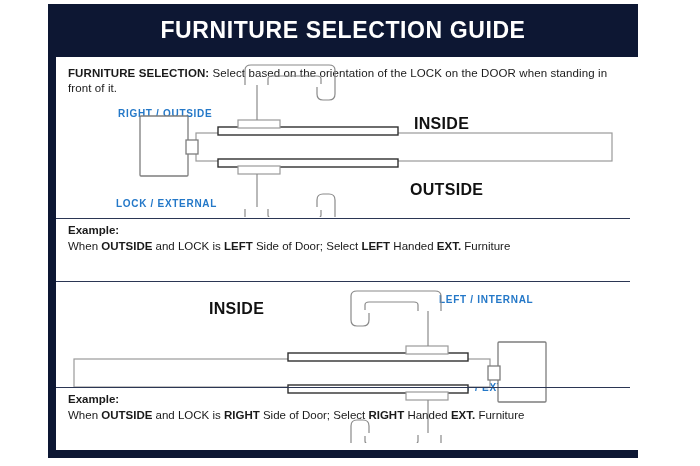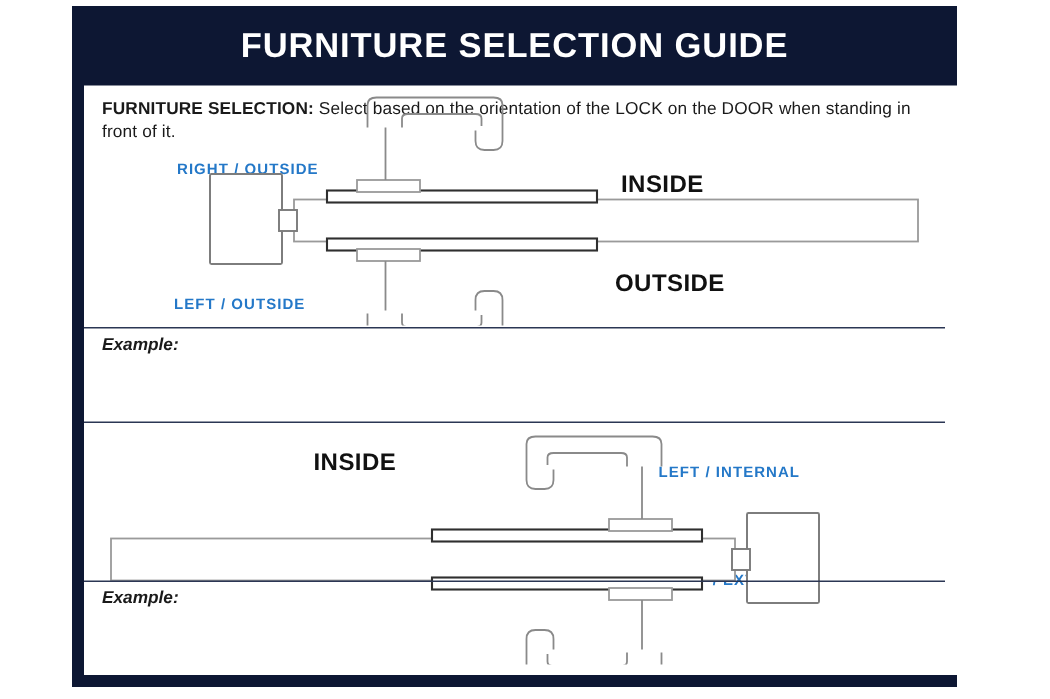--- a/index.html
+++ b/index.html
@@ -75,21 +75,21 @@
 
   
   .example {
     position: absolute;
     left: 12px;
     width: 560px;
     font-size: 11.5px;
     color: #1a1a1a;
     line-height: 15.5px;
   }
-  .example .ex-head { font-weight: bold; font-style: italic; }
+  .example .ex-head { font-weight: bold; }
   .example b { font-weight: bold; }
 
   
   .dlabel {
     position: absolute;
     font-size: 10px;
     font-weight: bold;
     color: #2478c8;
     letter-spacing: 0.7px;
     white-space: nowrap;
@@ -119,21 +119,21 @@
   <div id="guide-body">
 
     <div class="intro">
       <b>FURNITURE SELECTION:</b><span> Select based on the orientation of the LOCK on the DOOR when standing in front of it.</span>
     </div>
 
     <div>
 
       <div class="dlabel" style="left:62px; top:51px;">RIGHT / OUTSIDE</div>
 
-      <div class="dlabel" style="left:60px; top:141px;">LEFT / OUTSIDE</div>
+      <div class="dlabel" style="left:60px; top:141px;">LOCK / EXTERNAL</div>
 
       <div class="sidelabel" style="left:358px; top:58px;">INSIDE</div>
 
       <div class="sidelabel" style="left:354px; top:124px;">OUTSIDE</div>
 
       <svg width="574" height="160" viewBox="0 0 574 160" style="position:absolute; left:0; top:0;">
 
         <rect class="pl" x="140" y="76" width="416" height="28"></rect>
 
         <rect class="lockbox" x="84" y="59" width="48" height="60" rx="1"></rect>
@@ -156,27 +156,30 @@
 
         <path class="ln" d="M 189,152 L 189,167 Q 189,172 195,172 L 273,172 Q 279,172 279,167 L 279,143 Q 279,137 273,137 L 267,137 Q 261,137 261,143 L 261,150"></path>
         <path class="ln" d="M 212,152 L 212,158 Q 212,161 216,161 L 261,161 Q 265,161 265,158 L 265,153"></path>
       </svg>
     </div>
 
     <div class="hrule" style="top:161px;"></div>
 
     <div class="example" style="top:166px;">
       <div class="ex-head">Example:</div>
+      <div>
+        <span>When </span><b>OUTSIDE</b><span> and LOCK is </span><b>LEFT</b><span> Side of Door;   Select </span><b>LEFT</b><span> Handed </span><b>EXT.</b><span> Furniture</span>
+      </div>
     </div>
 
     <div class="hrule" style="top:224px;"></div>
 
     <div>
 
-      <div class="dlabel" style="left:383px; top:237px;margin-top:16px;">LEFT / INTERNAL</div>
+      <div class="dlabel" style="left:383px; top:237px;">LEFT / INTERNAL</div>
 
       <div class="dlabel" style="left:381px; top:325px;">RIGHT / EXTERNAL</div>
 
       <div class="sidelabel" style="left:153px; top:243px;">INSIDE</div>
 
       <div class="sidelabel" style="left:146px; top:309px;">OUTSIDE</div>
 
       <svg width="574" height="160" viewBox="0 0 574 160" style="position:absolute; left:0; top:226px;">
 
         <rect class="pl" x="18" y="76" width="416" height="28"></rect>
@@ -201,16 +204,19 @@
 
         <path class="ln" d="M 385,152 L 385,167 Q 385,172 379,172 L 301,172 Q 295,172 295,167 L 295,143 Q 295,137 301,137 L 307,137 Q 313,137 313,143 L 313,150"></path>
         <path class="ln" d="M 362,152 L 362,158 Q 362,161 358,161 L 313,161 Q 309,161 309,158 L 309,153"></path>
       </svg>
     </div>
 
     <div class="hrule" style="top:330px;"></div>
 
     <div class="example" style="top:335px;">
       <div class="ex-head">Example:</div>
+      <div>
+        <span>When </span><b>OUTSIDE</b><span> and LOCK is </span><b>RIGHT</b><span> Side of Door;   Select </span><b>RIGHT</b><span> Handed </span><b>EXT.</b><span> Furniture</span>
+      </div>
     </div>
 
   </div>
 </div>
 
 </body></html>

